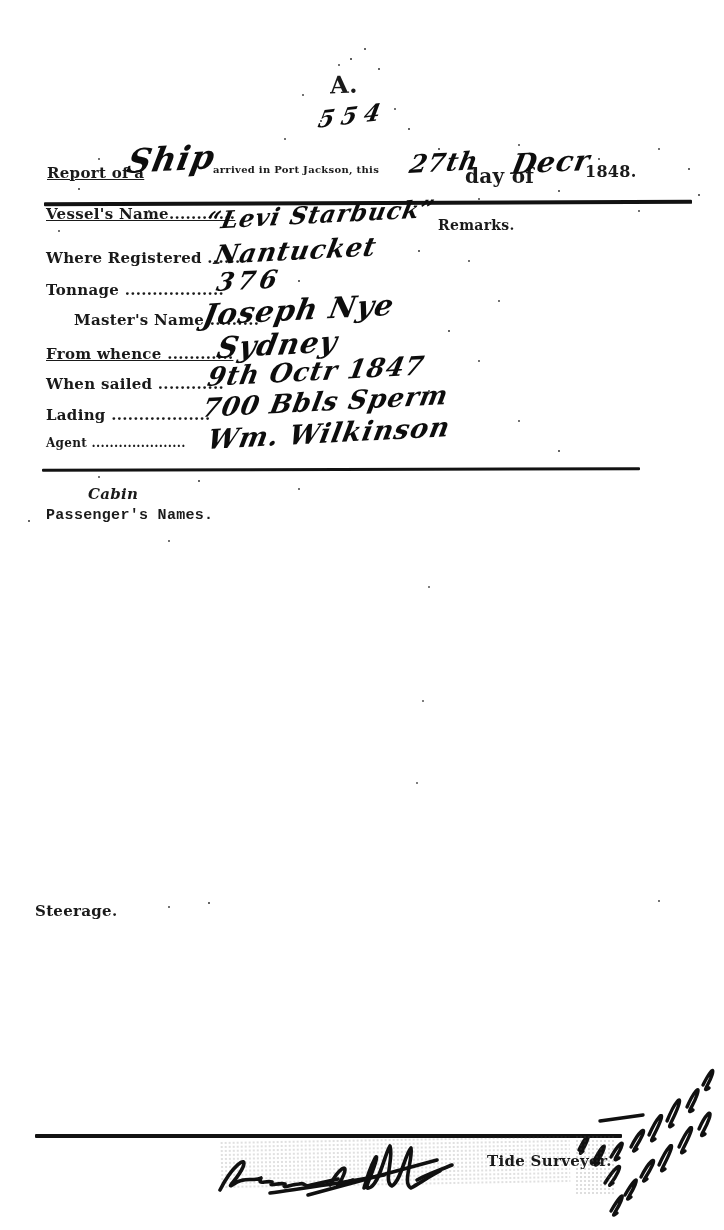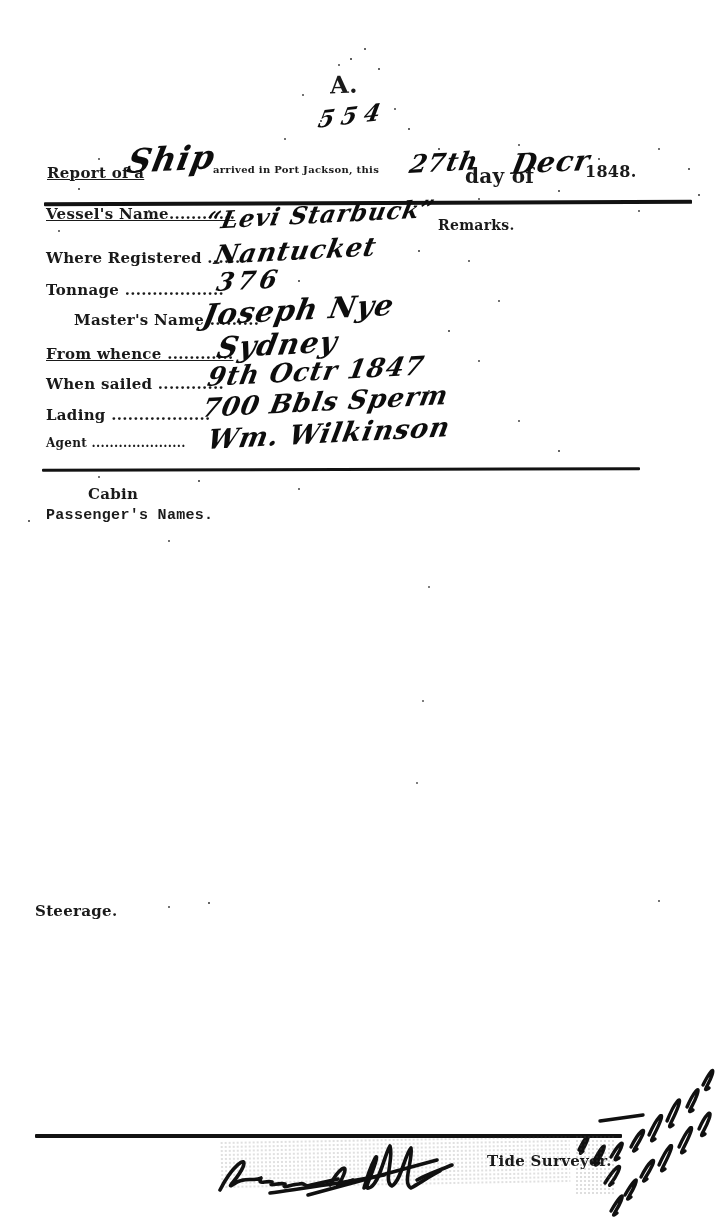--- a/index.html
+++ b/index.html
@@ -66,21 +66,21 @@
 
   <div class="abs print" style="left:46px;top:406px;font-size:15px;text-align:right;">Lading ..................</div>
   <div class="abs hw" style="left:200px;top:393px;font-size:26px;">700 Bbls Sperm</div>
 
   <div class="abs print" style="left:46px;top:436px;font-size:12px;">Agent .....................</div>
   <div class="abs hw" style="left:205px;top:424px;font-size:27px;">Wm. Wilkinson</div>
 </div>
 
 <div class="abs rule" style="left:42px;top:468px;width:598px;height:3px;transform:rotate(-.15deg);"></div>
 
-<div class="abs print" style="left:88px;top:485px;font-size:15px;">Cabin</div>
+<div class="abs print" style="left:88px;top:485px;font-size:15px;font-style:italic;">Cabin</div>
 <div class="abs print" style="left:46px;top:507px;font-size:15px;font-family:Liberation Mono, monospace;">Passenger's Names.</div>
 
 <div class="abs print" style="left:35px;top:902px;font-size:15px;">Steerage.</div>
 
 <div class="abs rule" style="left:35px;top:1134px;width:587px;height:4px;"></div>
 
 <div class="abs speck-patch" style="left:220px;top:1138px;width:350px;height:48px;opacity:.28;transform:rotate(-1deg);"></div>
 
 <div class="abs" style="left:212px;top:1138px;width:270px;height:62px;">
   <svg width="270" height="62" viewBox="0 0 270 62">

